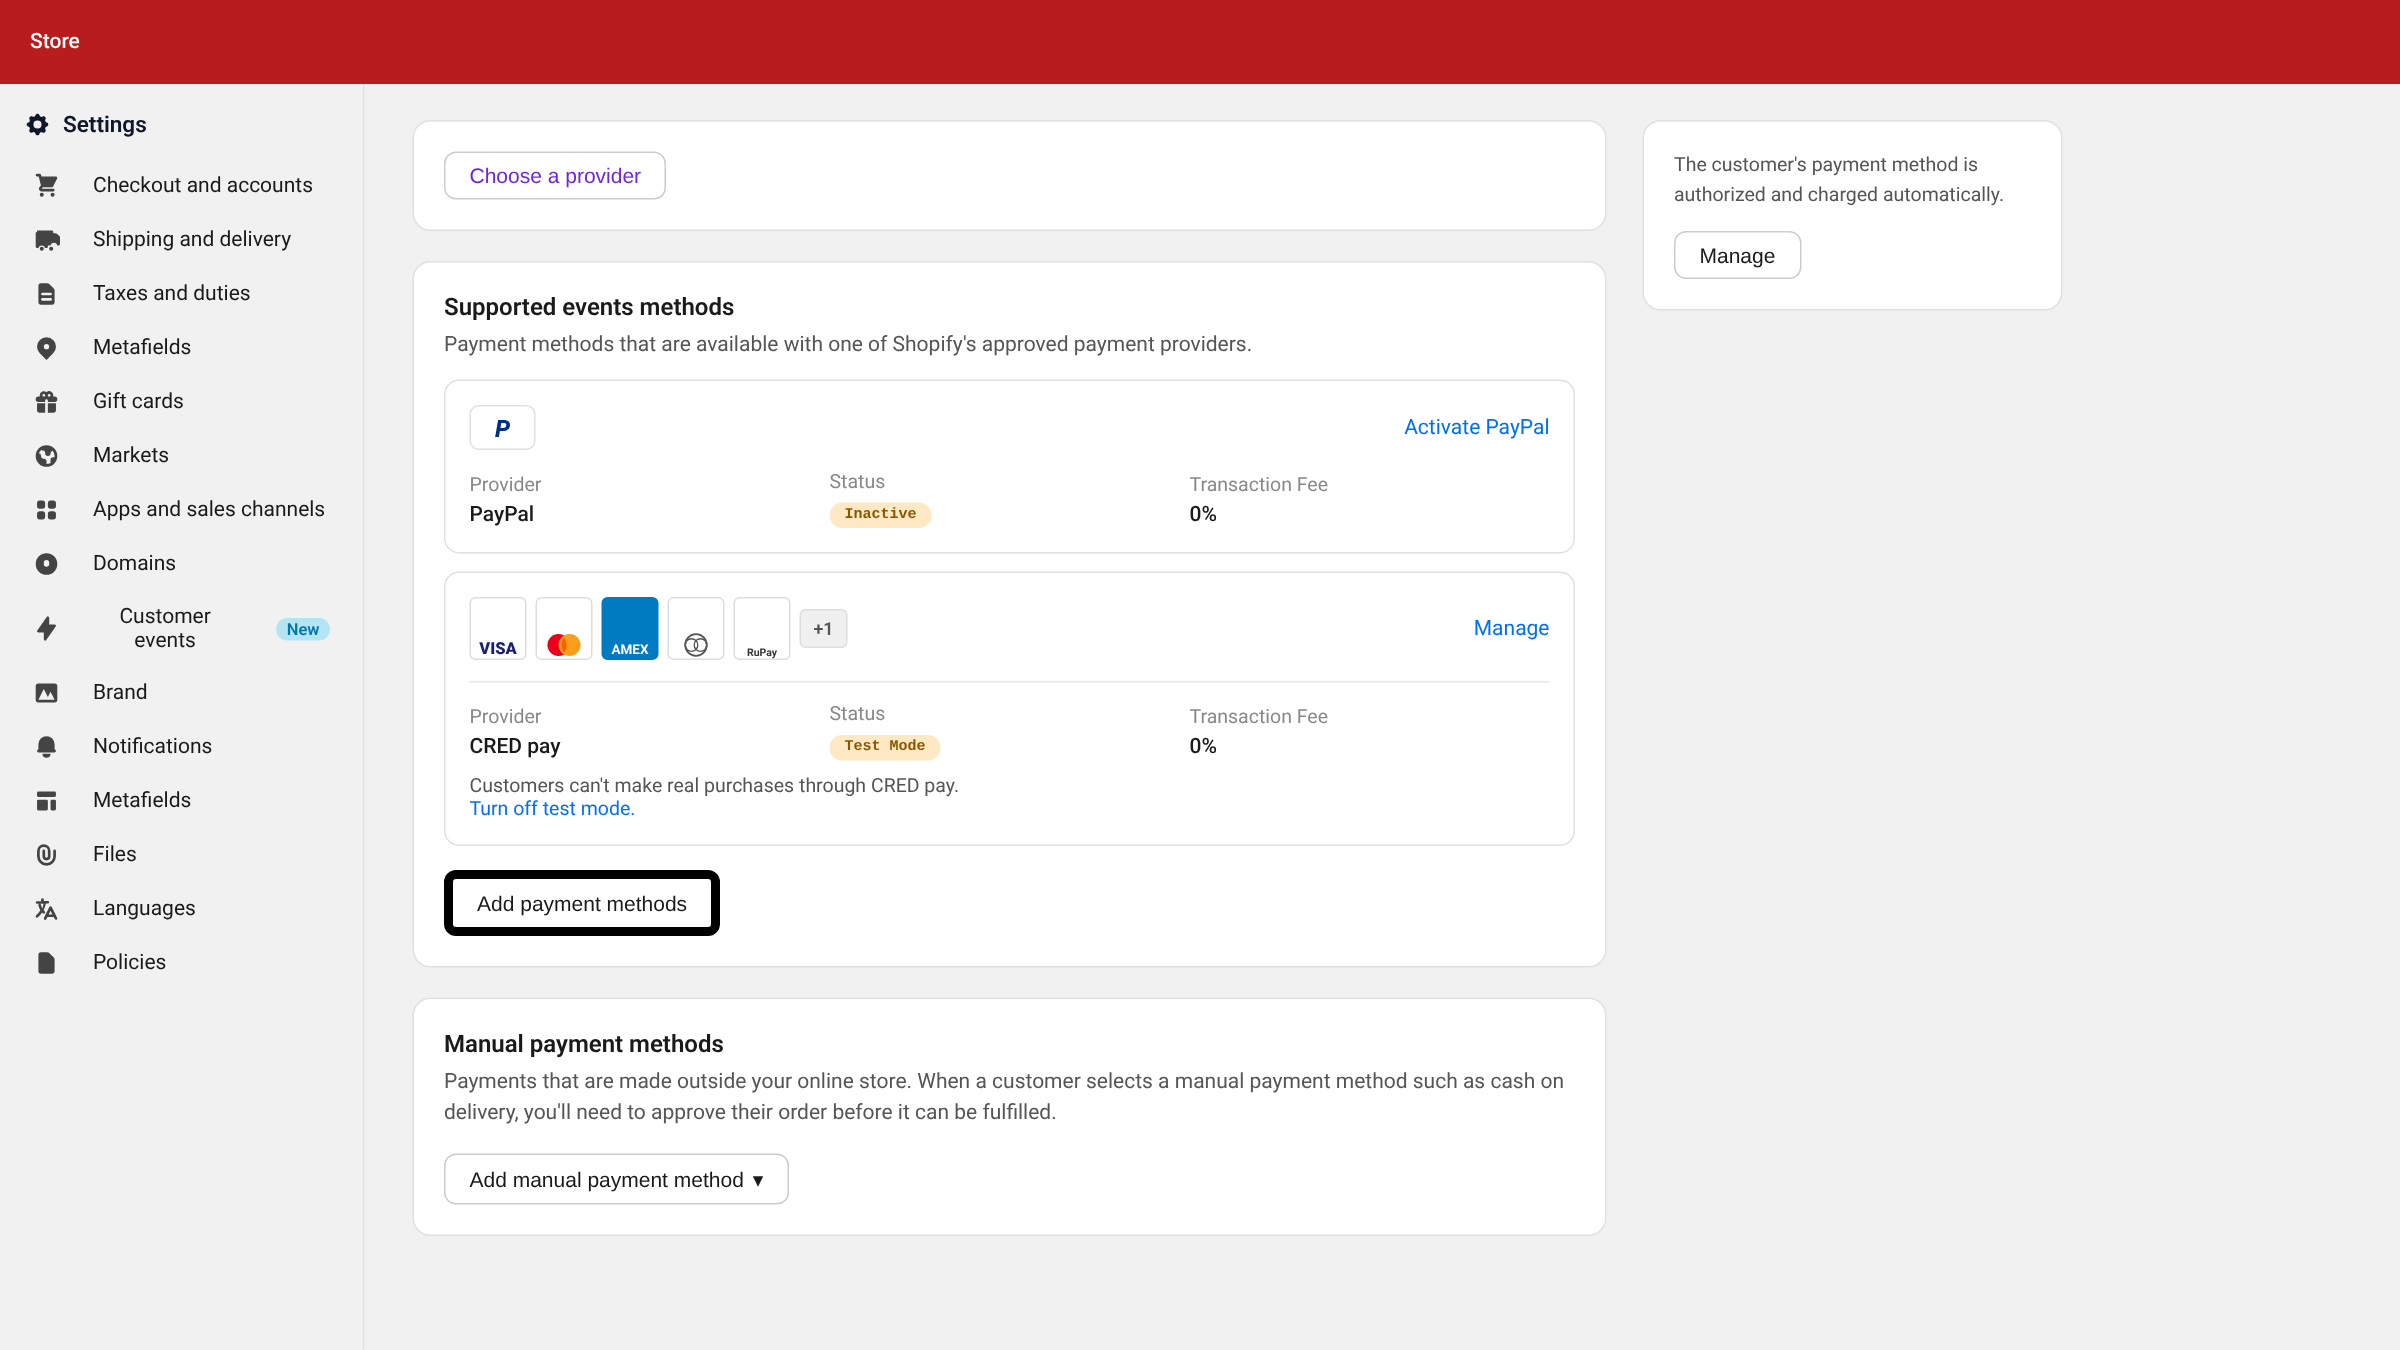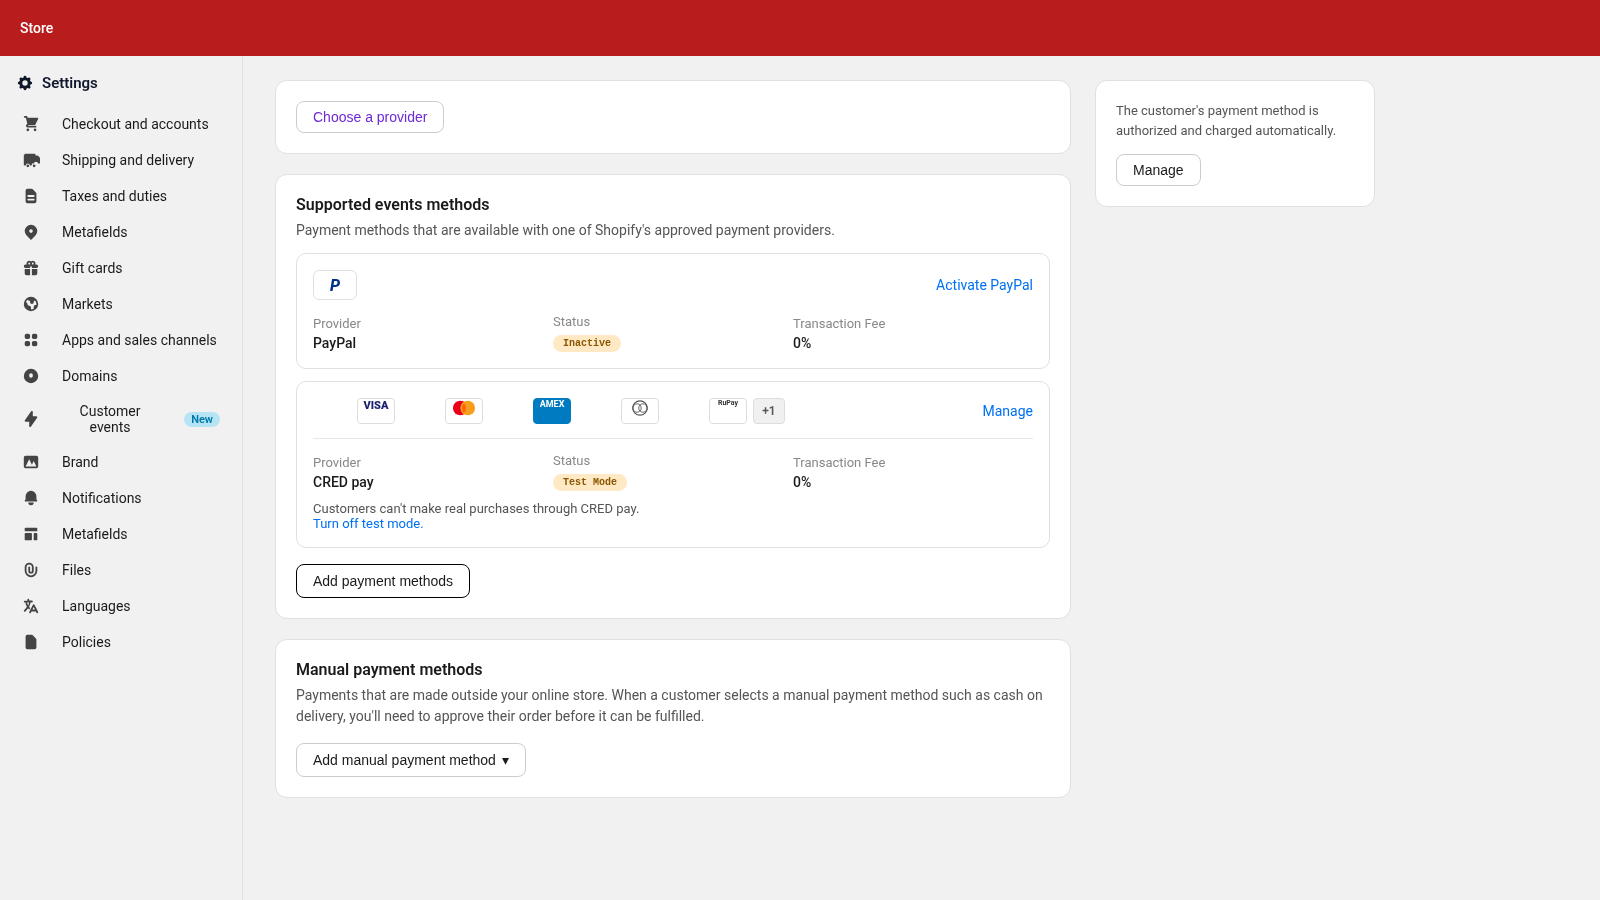--- a/index.html
+++ b/index.html
@@ -180,28 +180,27 @@
       background: #ffe8c4;
       color: #8a5700;
     }
     .card-logos {
       display: flex;
       gap: 6px;
       align-items: center;
       flex-wrap: wrap;
     }
     .card-logo {
-      width: 38px; height: 26px;
+      width: 38px; height: 42px;
       border: 1px solid #ddd;
       border-radius: 4px;
-      display: flex; align-items: flex-start; justify-content: center;
+      display: flex; align-items: flex-end; justify-content: center;
       font-size: 9px;
       font-weight: bold;
       background: #fff;
-      margin-left: 44px;
     }
     .visa-logo { color: #1a1f71; font-size: 11px; font-weight: 900; }
     .amex-logo { background: #007bc1; color: #fff; font-size: 9px; font-weight: 700; border-color: #007bc1; }
     .diners-logo { color: #555; font-size: 7px; }
     .rupay-logo { color: #333; font-size: 7px; font-weight: 700; }
     .plus-badge {
       background: #f0f0f0;
       border: 1px solid #ddd;
       border-radius: 4px;
       width: 32px; height: 26px;
@@ -220,21 +219,21 @@
       font-size: 13px;
       color: #555;
       margin-top: 10px;
     }
     .turn-off-link {
       color: #0070f3;
       cursor: pointer;
       text-decoration: none;
     }
     .add-payment-btn {
-      border: 1px solid #000000;
+      border: 6px solid #000000;
       background: #fff;
       padding: 8px 16px;
       border-radius: 8px;
       font-size: 14px;
       cursor: pointer;
       color: #1a1a1a;
       font-weight: 500;
       margin-top: 16px;
     }
     .add-manual-btn {

